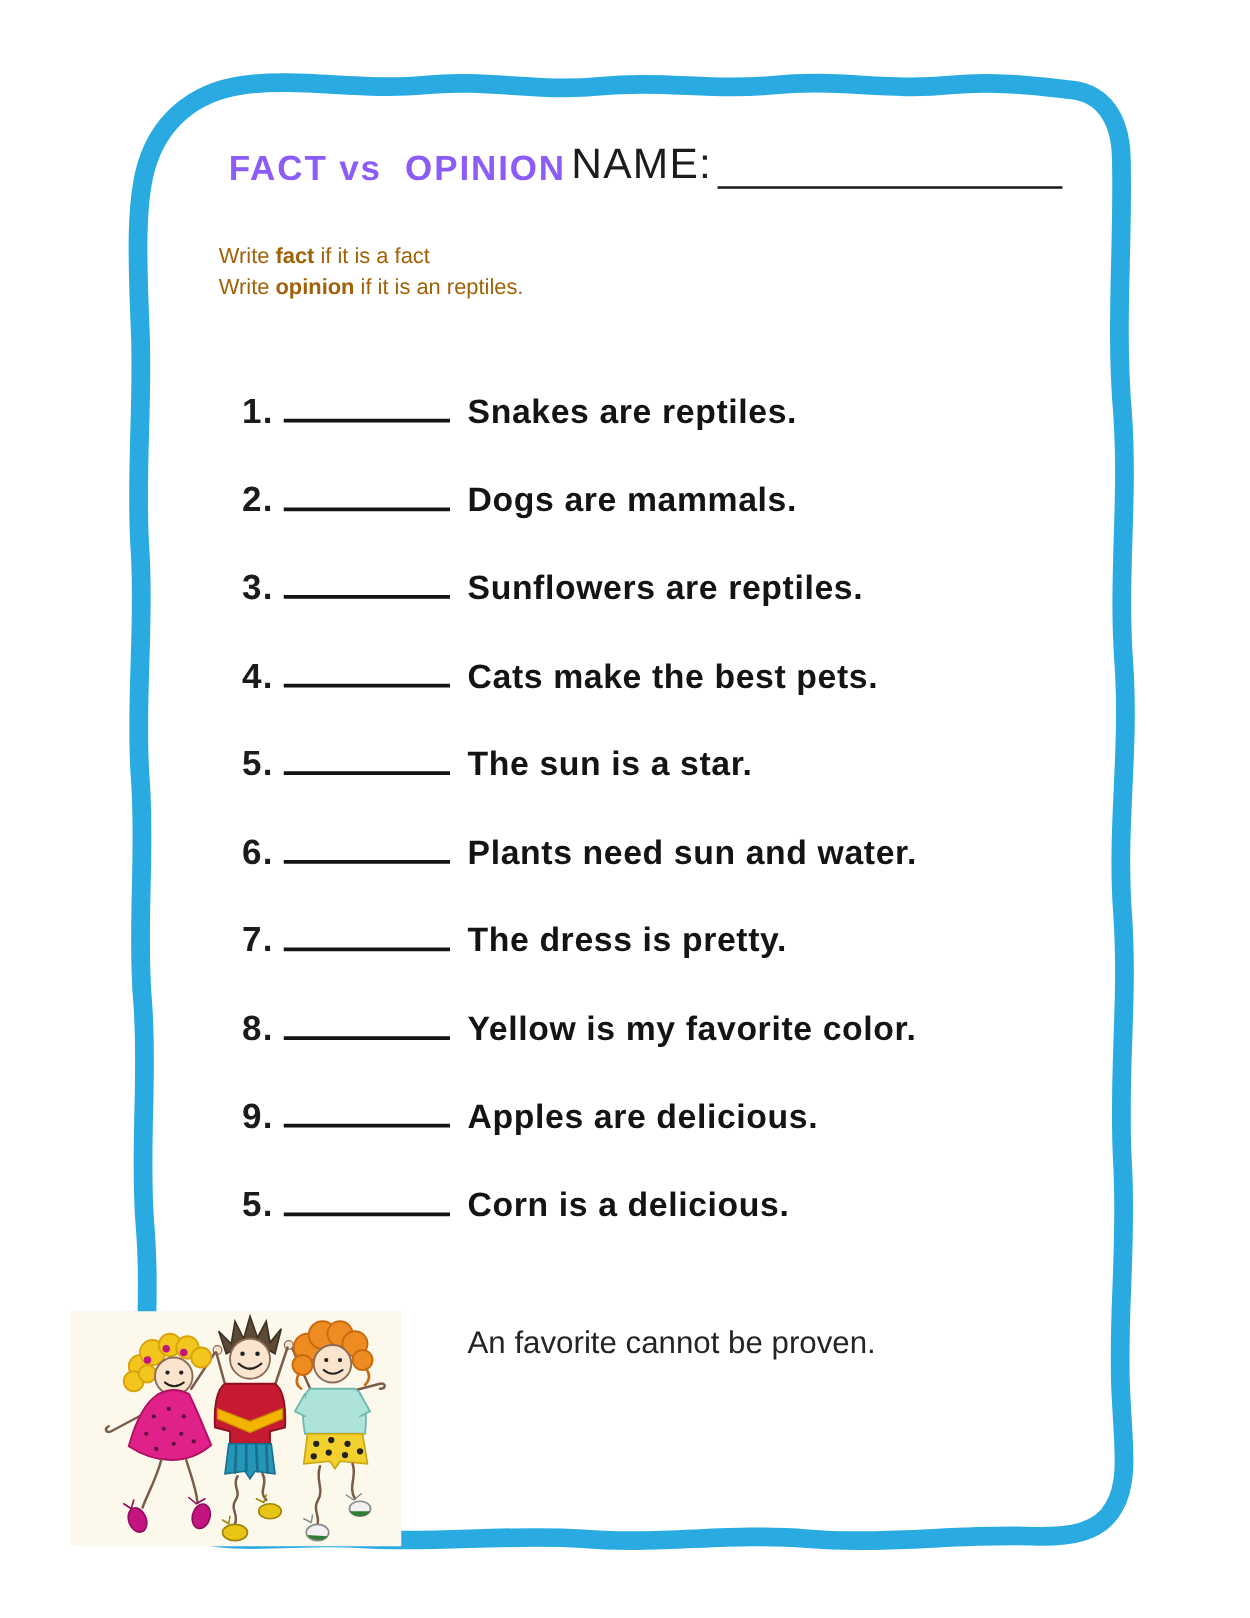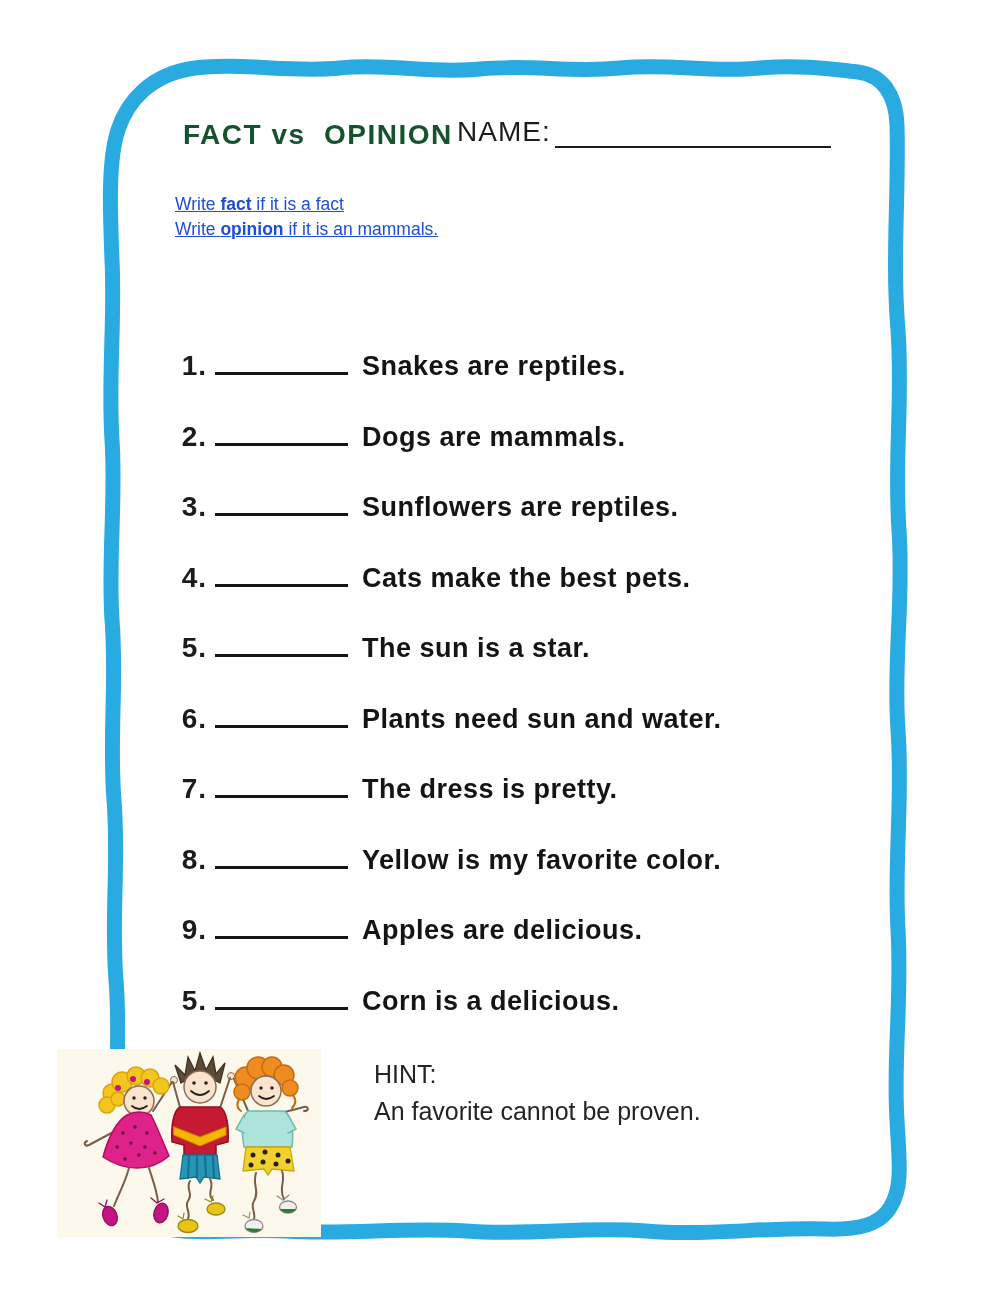--- a/index.html
+++ b/index.html
@@ -5,34 +5,34 @@
   html,body{margin:0;padding:0;}
   body{
     width:1000px;height:1294px;position:relative;background:#ffffff;
     font-family:"Liberation Sans", sans-serif;color:#1b1b1b;overflow:hidden;
   }
   .border-svg{position:absolute;left:0;top:0;z-index:1;}
   .layer{position:absolute;z-index:2;}
 
   .title{
     left:183px;top:119px;font-size:28px;font-weight:700;letter-spacing:1.5px;
-    white-space:pre;color:#14532d;
+    white-space:pre;color:#8b5cf6;
   }
   .name-row{left:457px;top:112px;display:flex;align-items:flex-end;}
-  .name-label{font-size:28px;letter-spacing:1px;color:#1c1c1c;}
+  .name-label{font-size:34px;letter-spacing:1px;color:#1c1c1c;}
   .name-line{
     display:inline-block;width:276px;height:34px;margin-left:4px;
     border-bottom:2.5px solid #1b1b1b;
   }
 
-  .instructions{left:175px;top:192px;font-size:17.5px;line-height:25px;color:#1d4ed8;text-decoration:underline;}
+  .instructions{left:175px;top:192px;font-size:17.5px;line-height:25px;color:#a16207;}
   .instructions b{font-weight:700;}
 
   .items{left:140px;top:0;width:760px;}
-  .item{position:absolute;left:4px;white-space:nowrap;margin-top:37px;}
+  .item{position:absolute;left:16px;white-space:nowrap;}
   .item .num{
     display:inline-block;width:63px;text-align:right;
     font-size:28px;font-weight:700;letter-spacing:1px;
   }
   .item .blank{
     display:inline-block;width:133px;height:30px;margin-left:8px;
     border-bottom:3px solid #141414;vertical-align:baseline;
   }
   .item .sentence{
     margin-left:14px;font-size:27px;font-weight:700;letter-spacing:0.5px;color:#141414;
@@ -66,21 +66,21 @@
 
 <div class="layer title">FACT vs  OPINION</div>
 
 <div class="layer name-row">
   <span class="name-label">NAME:</span>
   <span class="name-line"></span>
 </div>
 
 <div class="layer instructions">
   <div><span>Write </span><b>fact</b><span> if it is a fact</span></div>
-  <div><span>Write </span><b>opinion</b><span> if it is an mammals.</span></div>
+  <div><span>Write </span><b>opinion</b><span> if it is an reptiles.</span></div>
 </div>
 
 <div class="layer items">
   <div class="item" style="top:305px">
     <span class="num">1.</span><span class="blank"></span><span class="sentence">Snakes are reptiles.</span>
   </div>
   <div class="item" style="top:376px">
     <span class="num">2.</span><span class="blank"></span><span class="sentence">Dogs are mammals.</span>
   </div>
   <div class="item" style="top:446px">
@@ -103,21 +103,20 @@
   </div>
   <div class="item" style="top:869px">
     <span class="num">9.</span><span class="blank"></span><span class="sentence">Apples are delicious.</span>
   </div>
   <div class="item" style="top:940px">
     <span class="num">5.</span><span class="blank"></span><span class="sentence">Corn is a delicious.</span>
   </div>
 </div>
 
 <div class="layer hint">
-  <div>HINT:</div>
   <div>An favorite cannot be proven.</div>
 </div>
 
 <div class="layer clipart-box">
   <svg width="264" height="188" viewBox="0 0 264 188">
 
     <circle cx="117" cy="31" r="3.5" fill="#FBE4CE" stroke="#8a6d57" stroke-width="1"></circle>
     <circle cx="174" cy="27" r="3.5" fill="#FBE4CE" stroke="#8a6d57" stroke-width="1"></circle>
 
     <g stroke-linecap="round">

